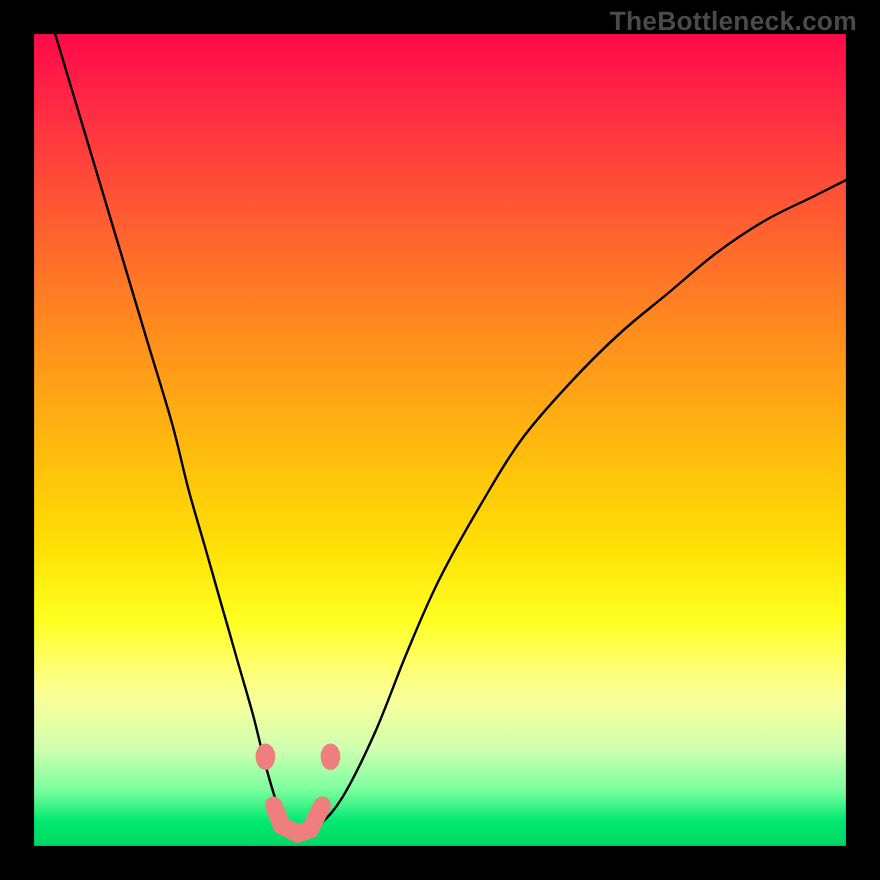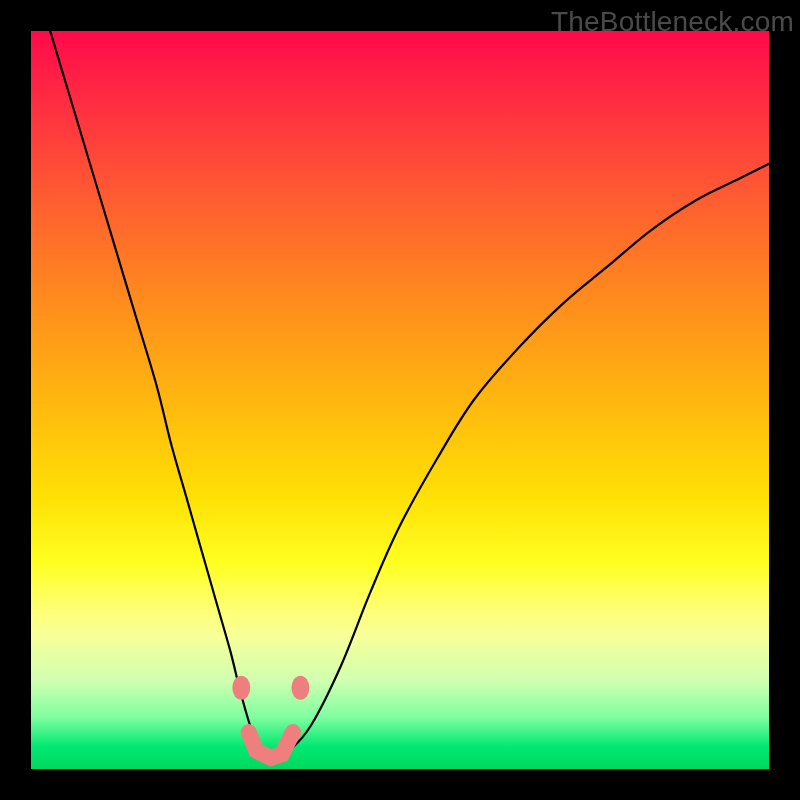--- a/index.html
+++ b/index.html
@@ -31,24 +31,24 @@
       #f8ff9a 82%,
       #d0ffb0 88%,
       #7effa0 93%,
       #00e870 97%,
       #00d860 100%
     );
   }
   .watermark {
     position: absolute;
     top: 6px;
-    right: 6px;
+    right: 21px;
     color: #4a4a4a;
-    font-size: 28px;
-    font-weight: 400;
+    font-size: 24px;
+    font-weight: 700;
     letter-spacing: 0.2px;
     pointer-events: none;
   }
   svg.curve {
     position: absolute;
     left: 0;
     top: 0;
     width: 738px;
     height: 738px;
     overflow: visible;

